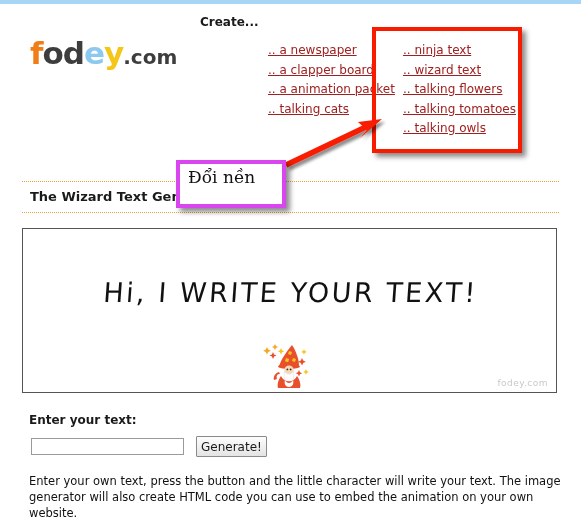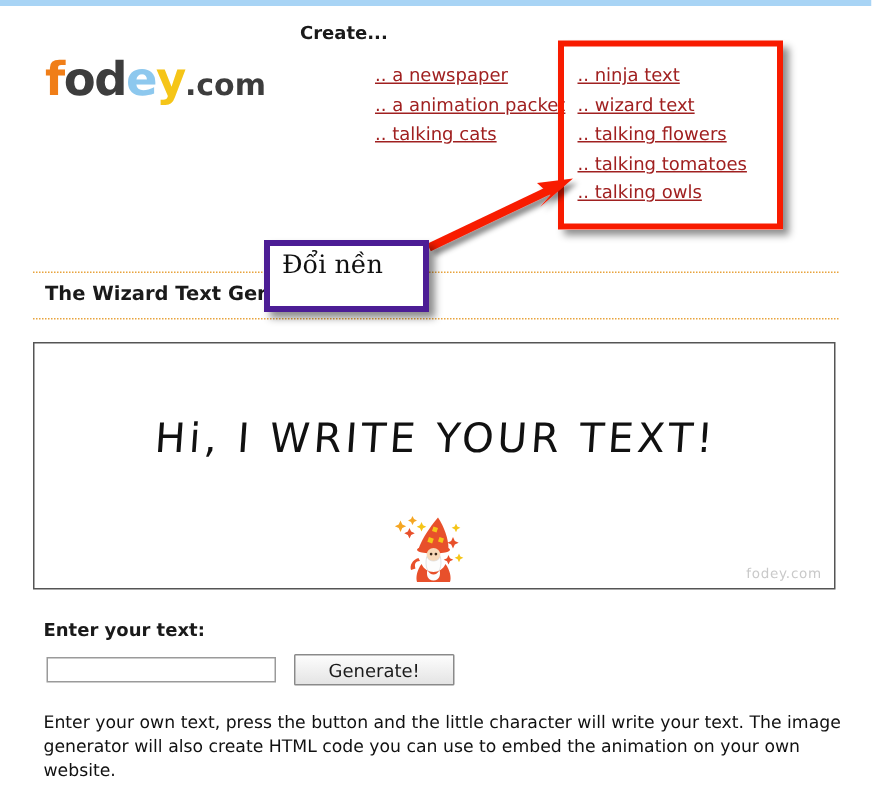--- a/index.html
+++ b/index.html
@@ -55,20 +55,21 @@
     top: 15px;
     font-size: 12px;
     font-weight: bold;
     color: #1a1a1a;
   }
 
   
   .link-col {
     position: absolute;
     top: 41px;
+    margin-left: 18px;
   }
   #link-col-1 { left: 250px; }
   #link-col-2 { left: 385px; }
   .link-col a {
     display: block;
     color: #a02020;
     font-size: 12px;
     text-decoration: underline;
     line-height: 19.5px;
     white-space: nowrap;
@@ -156,21 +157,21 @@
     font-family: "DejaVu Sans", sans-serif;
     font-size: 11px;
     padding: 0 2px;
     box-sizing: border-box;
   }
   #generate-button {
     position: absolute;
     left: 196px;
     top: 436px;
     height: 21px;
-    padding: 0 22px;
+    padding: 0 4px;
     font-family: "DejaVu Sans", sans-serif;
     font-size: 12px;
     color: #1a1a1a;
     background: linear-gradient(#fdfdfd, #e4e4e4);
     border: 1px solid #8a8a8a;
     border-radius: 1px;
     cursor: pointer;
   }
 
   
@@ -198,21 +199,21 @@
     pointer-events: none;
   }
 
   
   #annot-note {
     position: absolute;
     left: 176px;
     top: 160px;
     width: 110px;
     height: 48px;
-    border: 4px solid #4c1d95;
+    border: 4px solid #d946ef;
     background: #ffffff;
     box-sizing: border-box;
     box-shadow: 4px 4px 5px rgba(0,0,0,0.45);
   }
   #annot-note-text {
     position: absolute;
     left: 8px;
     top: 3px;
     font-family: "DejaVu Serif", serif;
     font-size: 17px;
@@ -236,20 +237,21 @@
 <div id="top-strip"></div>
 
 <div id="logo">
   <span class="l-f">f</span><span class="l-o">o</span><span class="l-d">d</span><span class="l-e">e</span><span class="l-y">y</span><span class="l-dotcom">.com</span>
 </div>
 
 <div id="create-heading">Create...</div>
 
 <div class="link-col" id="link-col-1">
   <a href="#">.. a newspaper</a>
+  <a href="#">.. a clapper board</a>
   <a href="#">.. a animation packet</a>
   <a href="#">.. talking cats</a>
 </div>
 
 <div class="link-col" id="link-col-2">
   <a href="#">.. ninja text</a>
   <a href="#">.. wizard text</a>
   <a href="#">.. talking flowers</a>
   <a href="#">.. talking tomatoes</a>
   <a href="#">.. talking owls</a>

